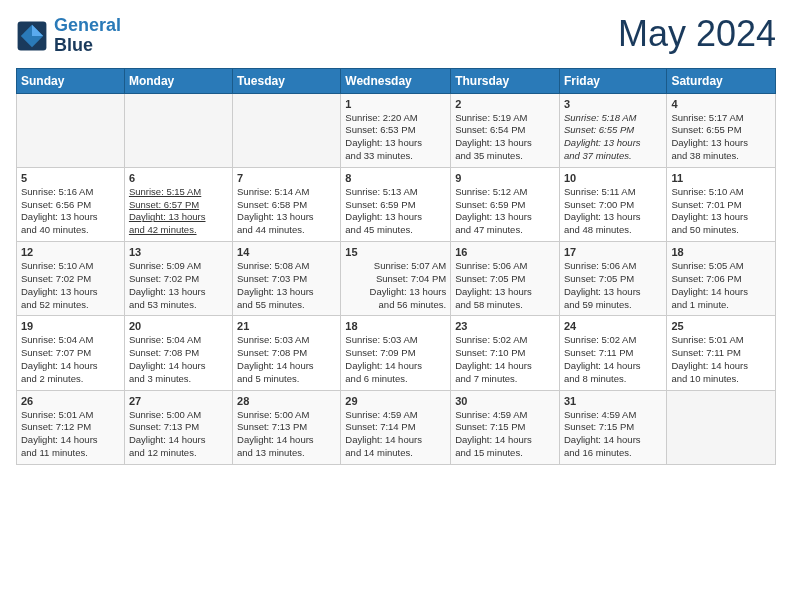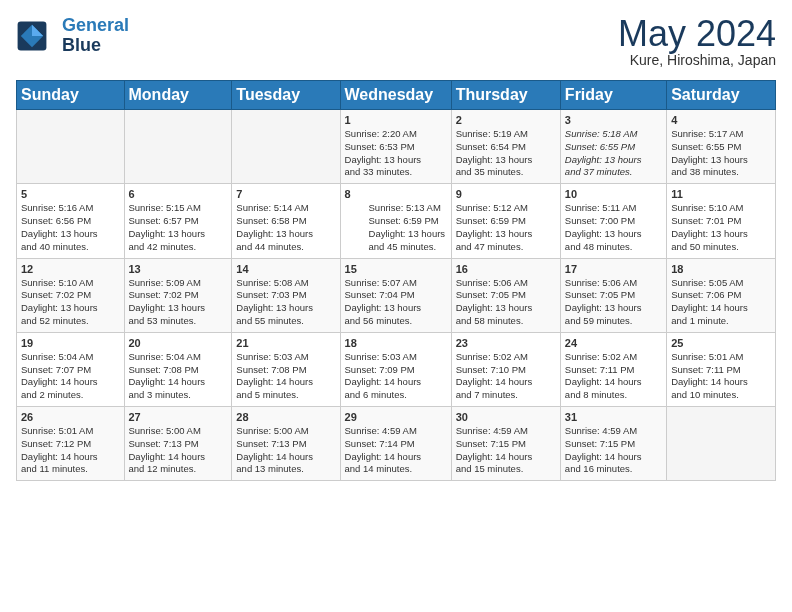--- a/index.html
+++ b/index.html
@@ -12,21 +12,21 @@
     }
     .header {
       display: flex;
       justify-content: space-between;
       align-items: flex-start;
       margin-bottom: 12px;
     }
     .logo {
       display: flex;
       align-items: center;
-      gap: 14px;
+      gap: 6px;
     }
     .logo-text {
       font-size: 18px;
       font-weight: bold;
       color: #1a3a5c;
       line-height: 1.1;
     }
     .logo-text span {
       color: #2a7ab8;
     }
@@ -50,21 +50,21 @@
     table {
       width: 100%;
       border-collapse: collapse;
       font-size: 10px;
     }
     thead th {
       background: #2a7ab8;
       color: #fff;
       padding: 5px 4px;
       text-align: left;
-      font-size: 16px;
+      font-size: 12px;
       font-weight: bold;
       border: 1px solid #1a5a8a;
       margin-top: 20px;
     }
     tbody td {
       border: 1px solid #ccc;
       vertical-align: top;
       padding: 4px;
       width: 113px;
       min-height: 70px;
@@ -99,21 +99,20 @@
       <polygon points="20,6 34,20 20,34 6,20" fill="#2a7ab8"></polygon>
       <polygon points="20,6 34,20 20,20" fill="#5aaaee"></polygon>
     </svg>
     <div class="logo-text">
       <div><span>General</span></div>
       <div>Blue</div>
     </div>
   </div>
   <div class="title-block">
     <div class="month-title">May 2024</div>
-    <div class="location">Kure, Hiroshima, Japan</div>
   </div>
 </div>
 
 <table>
   <thead>
     <tr>
     <th>Sunday</th>
         <th>Monday</th>
         <th>Tuesday</th>
         <th>Wednesday</th>
@@ -159,35 +158,35 @@
       <tr>
         <td>
           <span class="day-num">5</span>
           <div class="day-info" style="white-space: pre-line;">Sunrise: 5:16 AM
 Sunset: 6:56 PM
 Daylight: 13 hours
 and 40 minutes.</div>
         </td>
         <td>
           <span class="day-num">6</span>
-          <div class="day-info" style="white-space: pre-line;">Sunrise: 5:15 AM
+          <div class="day-info" style="white-space: pre-line; text-decoration: underline;">Sunrise: 5:15 AM
 Sunset: 6:57 PM
 Daylight: 13 hours
 and 42 minutes.</div>
         </td>
         <td>
           <span class="day-num">7</span>
           <div class="day-info" style="white-space: pre-line;">Sunrise: 5:14 AM
 Sunset: 6:58 PM
 Daylight: 13 hours
 and 44 minutes.</div>
         </td>
         <td>
           <span class="day-num">8</span>
-          <div class="day-info" style="white-space: pre-line; margin-left: 24px;">Sunrise: 5:13 AM
+          <div class="day-info" style="white-space: pre-line;">Sunrise: 5:13 AM
 Sunset: 6:59 PM
 Daylight: 13 hours
 and 45 minutes.</div>
         </td>
         <td>
           <span class="day-num">9</span>
           <div class="day-info" style="white-space: pre-line;">Sunrise: 5:12 AM
 Sunset: 6:59 PM
 Daylight: 13 hours
 and 47 minutes.</div>
@@ -224,21 +223,21 @@
         </td>
         <td>
           <span class="day-num">14</span>
           <div class="day-info" style="white-space: pre-line;">Sunrise: 5:08 AM
 Sunset: 7:03 PM
 Daylight: 13 hours
 and 55 minutes.</div>
         </td>
         <td>
           <span class="day-num">15</span>
-          <div class="day-info" style="white-space: pre-line;">Sunrise: 5:07 AM
+          <div class="day-info" style="white-space: pre-line; text-align: right;">Sunrise: 5:07 AM
 Sunset: 7:04 PM
 Daylight: 13 hours
 and 56 minutes.</div>
         </td>
         <td>
           <span class="day-num">16</span>
           <div class="day-info" style="white-space: pre-line;">Sunrise: 5:06 AM
 Sunset: 7:05 PM
 Daylight: 13 hours
 and 58 minutes.</div>

